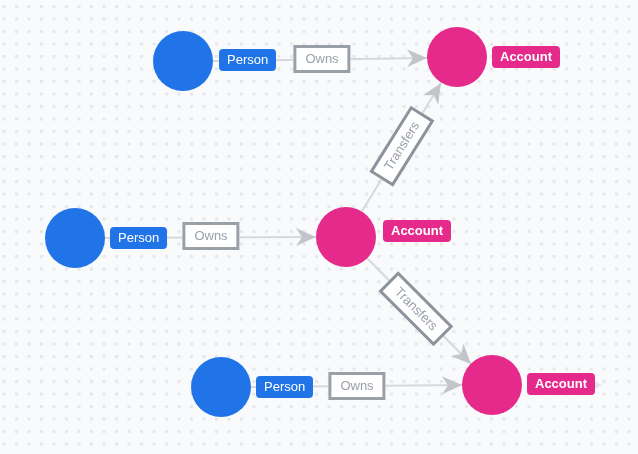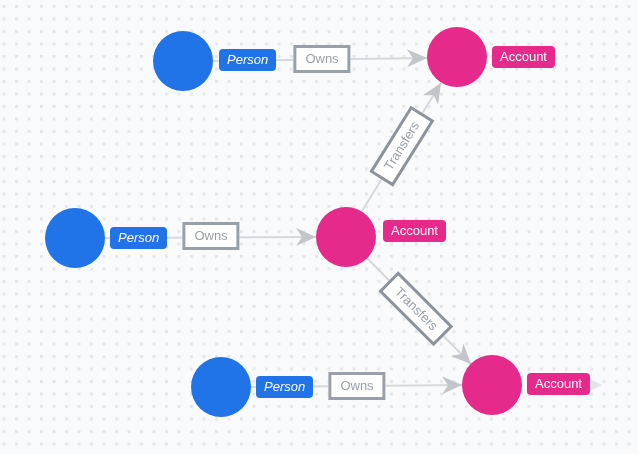--- a/index.html
+++ b/index.html
@@ -17,22 +17,22 @@
   .node{
     position:absolute; width:60px; height:60px; border-radius:50%;
     box-sizing:border-box; cursor:pointer;
   }
   .node.person{background:var(--person);}
   .node.account{background:var(--account);}
   .pill{
     position:absolute; font-size:13px; line-height:16px; color:#ffffff;
     padding:3px 8px; border-radius:4px; white-space:nowrap; cursor:pointer;
   }
-  .pill.person{background:var(--person);font-style:italic;}
-  .pill.account{background:var(--account);}
+  .pill.person{background:var(--person);}
+  .pill.account{background:var(--account);font-weight:bold;}
   .rel-box{
     position:absolute; background:#ffffff; border:3px solid var(--box-border);
     color:var(--box-text); font-size:13px; line-height:16px; padding:3px 9px;
     white-space:nowrap; transform:translate(-50%,-50%); cursor:pointer;
   }
   .rel-box.transfers-up{border-color:var(--box-border-strong); transform:translate(-50%,-50%) rotate(-58deg);}
   .rel-box.transfers-down{border-color:var(--box-border-strong); transform:translate(-50%,-50%) rotate(45deg);}
 </style>
 </head>
 <body>

